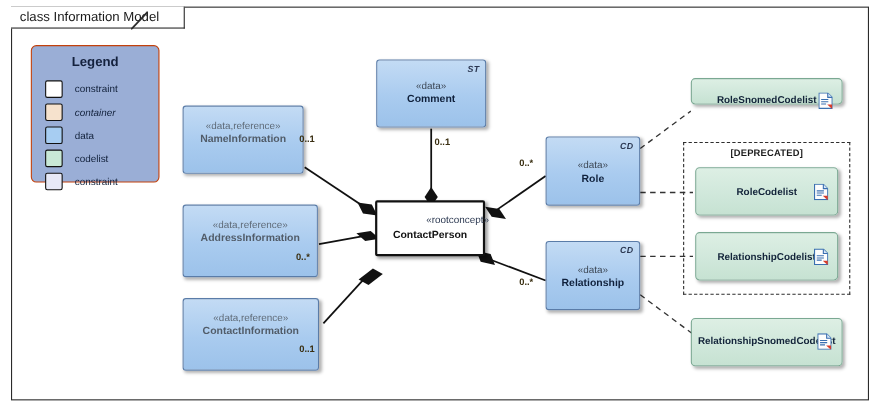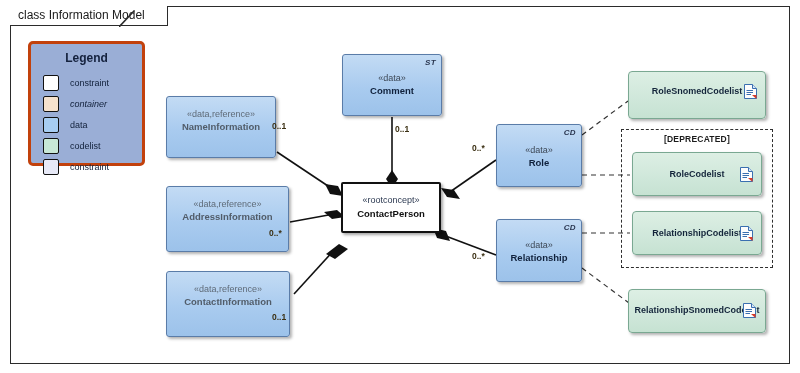--- a/index.html
+++ b/index.html
@@ -26,21 +26,21 @@
   }
   .frame-tab-slope{
     position:absolute;left:119px;top:6px;width:16px;height:21px;
     overflow:hidden;
   }
   .frame-tab-slope svg{display:block;}
 
   
   .legend{
     position:absolute;left:28px;top:41px;width:117px;height:125px;
-    background:#9aaed6;border:3px solid #c2410c;border-radius:5px;
+    background:#9aaed6;border:1px solid #c2410c;border-radius:5px;
     box-sizing:border-box;
   }
   .legend-title{
     position:absolute;left:0;top:7px;width:100%;text-align:center;
     font-size:12px;font-weight:bold;color:#14213d;
   }
   .legend-row{
     position:absolute;left:12px;height:16px;display:flex;align-items:center;
   }
   .legend-sw{
@@ -194,41 +194,41 @@
     <span class="stereo" style="top:12px;">«data,reference»</span>
     <span class="nm" style="top:24px;">AddressInformation</span>
   </div>
 
   <div class="cls ref" style="left:166px;top:271px;width:124px;height:66px;">
     <span class="stereo" style="top:12px;">«data,reference»</span>
     <span class="nm" style="top:24px;">ContactInformation</span>
   </div>
 
   <div class="cls root" style="left:341px;top:182px;width:100px;height:51px;">
-    <span class="stereo" style="top:11px;">«rootconcept»</span>
+    <span class="stereo" style="top:11px;margin-left:25px;">«rootconcept»</span>
     <span class="nm" style="top:24px;">ContactPerson</span>
   </div>
 
   <div class="cls" style="left:496px;top:124px;width:86px;height:63px;">
     <span class="corner">CD</span>
     <span class="stereo" style="top:20px;">«data»</span>
     <span class="nm" style="top:32px;">Role</span>
   </div>
 
   <div class="cls" style="left:496px;top:219px;width:86px;height:63px;">
     <span class="corner">CD</span>
     <span class="stereo" style="top:20px;">«data»</span>
     <span class="nm" style="top:32px;">Relationship</span>
   </div>
 
   <div class="deprecated" style="left:621px;top:129px;width:152px;height:139px;">
     <span class="dep-label">[DEPRECATED]</span>
   </div>
 
-  <div class="cls codelist" style="left:628px;top:71px;width:138px;height:48px;">
+  <div class="cls codelist" style="left:628px;top:71px;width:138px;height:24px;">
     <span class="nm" style="top:14px;padding-right:18px;">RoleSnomedCodelist</span>
     <span class="docicon" style="right:8px;top:12px;">
       <svg width="13" height="15" viewBox="0 0 13 15">
         <path d="M0.5,0.5 H8.5 L12.5,4.5 V14.5 H0.5 Z" fill="#fdfdfd" stroke="#3a6fb0" stroke-width="1"></path>
         <path d="M8.5,0.5 V4.5 H12.5" fill="#d7e6f7" stroke="#3a6fb0" stroke-width="1"></path>
         <line x1="2.5" y1="6.5" x2="9" y2="6.5" stroke="#3a6fb0" stroke-width="1"></line>
         <line x1="2.5" y1="8.5" x2="9" y2="8.5" stroke="#3a6fb0" stroke-width="1"></line>
         <line x1="2.5" y1="10.5" x2="7" y2="10.5" stroke="#3a6fb0" stroke-width="1"></line>
         <path d="M8,11 L12.5,11 L12.5,15 Z" fill="#d63b2a"></path>
       </svg>

